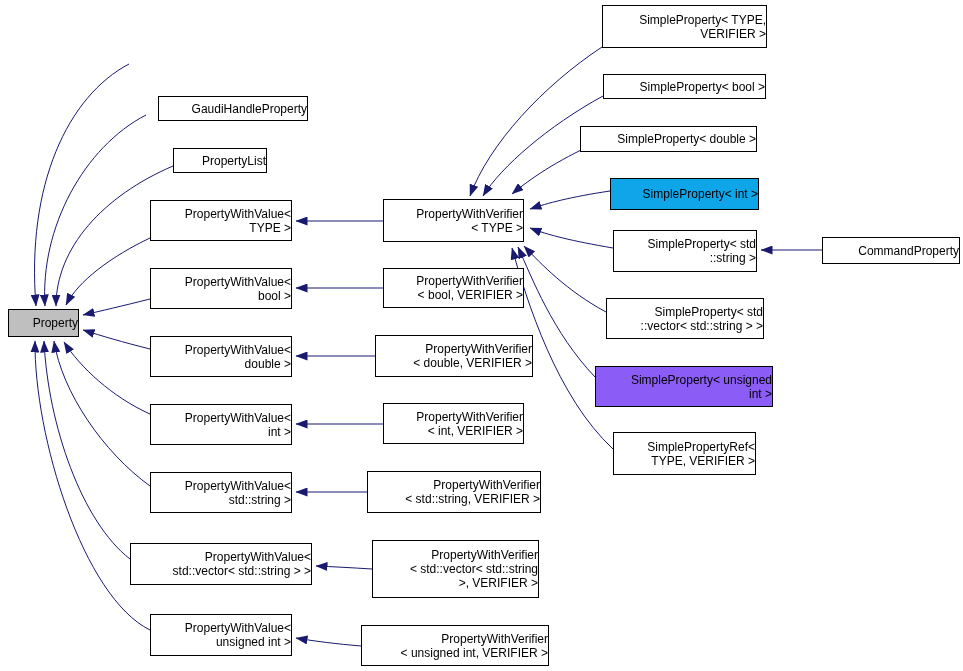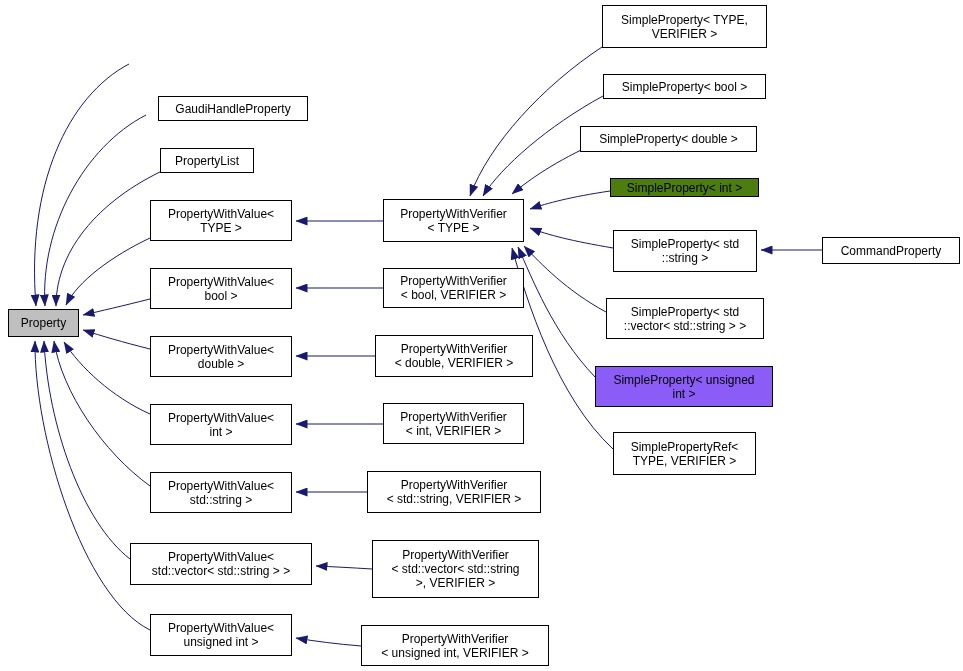--- a/index.html
+++ b/index.html
@@ -21,21 +21,21 @@
     top: 0;
     z-index: 1;
   }
   .node {
     position: absolute;
     box-sizing: border-box;
     border: 1px solid #000000;
     background: #ffffff;
     display: flex;
     flex-direction: column;
-    align-items: center;
+    align-items: flex-end;
     justify-content: center;
     text-align: center;
     font-size: 12px;
     line-height: 14px;
     color: #000000;
     z-index: 2;
     white-space: nowrap;
     cursor: pointer;
   }
   .node.highlight {
@@ -82,21 +82,21 @@
       <path d="M595,377 C553,333 532,278 518,247" fill="none" stroke="#191970" stroke-width="1" marker-end="url(#arrowhead)"></path>
       <path d="M613,449 C557,397 527,302 512,248" fill="none" stroke="#191970" stroke-width="1" marker-end="url(#arrowhead)"></path>
       <path d="M822,250 L761,250" fill="none" stroke="#191970" stroke-width="1" marker-end="url(#arrowhead)"></path>
     </svg>
     <div class="node highlight" style="left: 8px; top: 309px; width: 71px; height: 28px; border-color: rgb(0, 0, 0); background: rgb(191, 191, 191); color: rgb(0, 0, 0);">
       <span>Property</span>
     </div>
     <div class="node" style="left: 158px; top: 96px; width: 150px; height: 25px; border-color: rgb(0, 0, 0); background: rgb(255, 255, 255); color: rgb(0, 0, 0);">
       <span>GaudiHandleProperty</span>
     </div>
-    <div class="node" style="left: 160px; top: 148px; width: 94px; height: 25px; border-color: rgb(0, 0, 0); background: rgb(255, 255, 255); color: rgb(0, 0, 0);">
+    <div class="node" style="left: 173px; top: 148px; width: 94px; height: 25px; border-color: rgb(0, 0, 0); background: rgb(255, 255, 255); color: rgb(0, 0, 0);">
       <span>PropertyList</span>
     </div>
     <div class="node" style="left: 150px; top: 200px; width: 142px; height: 41px; border-color: rgb(0, 0, 0); background: rgb(255, 255, 255); color: rgb(0, 0, 0);">
       <span>PropertyWithValue&lt;</span>
       <span>TYPE &gt;</span>
     </div>
     <div class="node" style="left: 150px; top: 268px; width: 142px; height: 41px; border-color: rgb(0, 0, 0); background: rgb(255, 255, 255); color: rgb(0, 0, 0);">
       <span>PropertyWithValue&lt;</span>
       <span>bool &gt;</span>
     </div>
@@ -152,21 +152,21 @@
     <div class="node" style="left: 602px; top: 5px; width: 165px; height: 43px; border-color: rgb(0, 0, 0); background: rgb(255, 255, 255); color: rgb(0, 0, 0);">
       <span>SimpleProperty&lt; TYPE,</span>
       <span>VERIFIER &gt;</span>
     </div>
     <div class="node" style="left: 603px; top: 74px; width: 163px; height: 25px; border-color: rgb(0, 0, 0); background: rgb(255, 255, 255); color: rgb(0, 0, 0);">
       <span>SimpleProperty&lt; bool &gt;</span>
     </div>
     <div class="node" style="left: 580px; top: 126px; width: 177px; height: 26px; border-color: rgb(0, 0, 0); background: rgb(255, 255, 255); color: rgb(0, 0, 0);">
       <span>SimpleProperty&lt; double &gt;</span>
     </div>
-    <div class="node" style="left: 610px; top: 178px; width: 149px; height: 19px; border-color: rgb(0, 0, 0); background: #4d7c0f; color: rgb(0, 0, 0);">
+    <div class="node" style="left: 610px; top: 178px; width: 149px; height: 32px; border-color: rgb(0, 0, 0); background: #0ea5e9; color: rgb(0, 0, 0);">
       <span>SimpleProperty&lt; int &gt;</span>
     </div>
     <div class="node" style="left: 613px; top: 230px; width: 144px; height: 42px; border-color: rgb(0, 0, 0); background: rgb(255, 255, 255); color: rgb(0, 0, 0);">
       <span>SimpleProperty&lt; std</span>
       <span>::string &gt;</span>
     </div>
     <div class="node" style="left: 606px; top: 298px; width: 158px; height: 41px; border-color: rgb(0, 0, 0); background: rgb(255, 255, 255); color: rgb(0, 0, 0);">
       <span>SimpleProperty&lt; std</span>
       <span>::vector&lt; std::string &gt; &gt;</span>
     </div>

